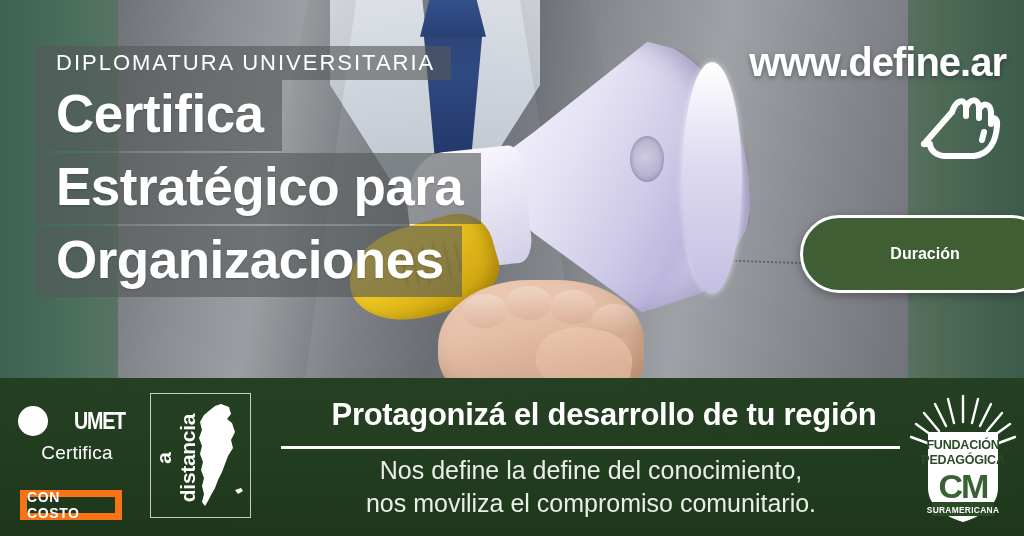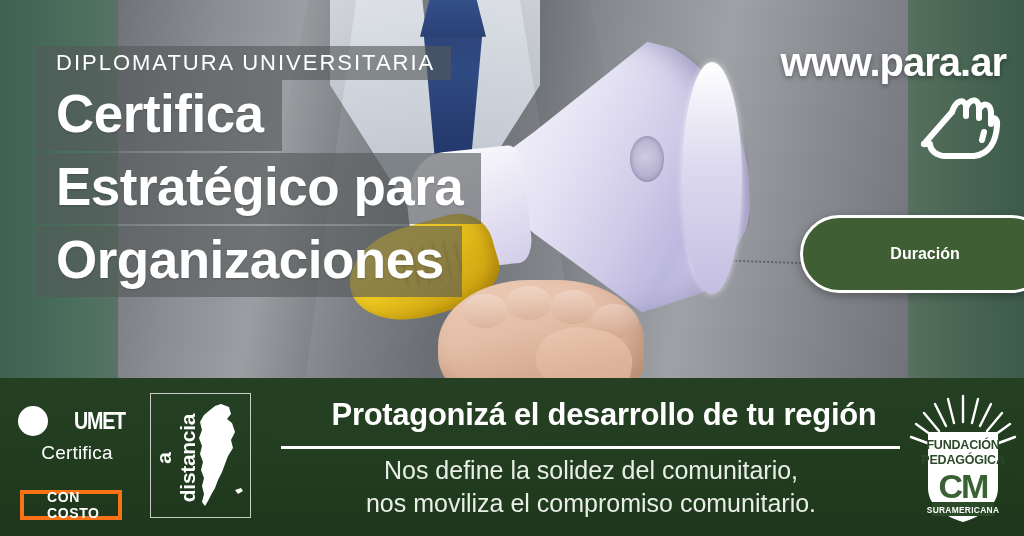--- a/index.html
+++ b/index.html
@@ -189,23 +189,23 @@
   
   .umet{position:absolute;left:18px;top:404px;width:118px;text-align:center;color:#fff;}
   .umet-mark{display:flex;align-items:center;justify-content:space-between;height:34px;}
   .umet-dot{width:30px;height:30px;border-radius:50%;background:#ffffff;margin-right:-3px;}
   .umet-text{font-weight:700;font-size:24px;letter-spacing:-1.5px;
              font-family:"Liberation Sans Narrow","Liberation Sans",sans-serif;
              transform:scaleX(.82);transform-origin:left center;}
   .umet-cert{font-size:19px;font-weight:400;margin-top:4px;letter-spacing:.2px;}
   .con-costo{
     position:absolute;left:20px;top:490px;width:102px;height:30px;
-    border:4px solid #f97316;color:#ffffff;
+    border:7px solid #f97316;color:#ffffff;
     display:flex;align-items:center;justify-content:center;
-    font-weight:700;font-size:14px;letter-spacing:.6px;padding-left:23px;
+    font-weight:700;font-size:14px;letter-spacing:.6px;
   }
 
   
   .distancia{
     position:absolute;left:150px;top:393px;width:101px;height:125px;
     border:1px solid rgba(255,255,255,.75);
   }
   .distancia-label{
     position:absolute;left:-27px;top:40px;width:104px;
     transform:rotate(-90deg);
@@ -250,42 +250,42 @@
   <div class="eyebrow-wrap">
     <div class="band eyebrow">DIPLOMATURA UNIVERSITARIA</div>
   </div>
 
   <div class="title-wrap">
     <span class="title-line">Certifica</span>
     <span class="title-line">Estratégico para</span>
     <span class="title-line">Organizaciones</span>
   </div>
 
-  <div class="url">www.para.ar</div>
+  <div class="url">www.define.ar</div>
   <div class="cursor-icon">
     <svg viewBox="0 0 90 78" width="90" height="78" fill="none" stroke="#ffffff" stroke-width="6" stroke-linecap="round" stroke-linejoin="round">
       <path d="M12 56 L40 24"></path>
       <path d="M40 24 C44 12, 52 10, 54 18 L54 28"></path>
       <path d="M54 20 C58 10, 66 10, 67 19 L67 30"></path>
       <path d="M67 22 C71 14, 78 15, 79 24 L79 36"></path>
       <path d="M79 32 C82 28, 86 31, 85 38 C84 52, 78 66, 62 68 L34 68 C24 68, 18 62, 18 56 L12 56"></path>
       <path d="M72 44 L70 52"></path>
     </svg>
   </div>
 
   <div class="duration">
     <span>Duración</span>
   </div>
 
   <div class="bottom"></div>
 
   <div class="tagline">Protagonizá el desarrollo de tu región</div>
   <div class="rule"></div>
   <div class="sub">
-    <div>Nos define la solidez del comunitario,</div>
+    <div>Nos define la define del conocimiento,</div>
     <div>nos moviliza el compromiso comunitario.</div>
   </div>
 
   <div class="umet">
     <div class="umet-mark">
       <div class="umet-dot"></div>
       <div class="umet-text">UMET</div>
     </div>
     <div class="umet-cert">Certifica</div>
   </div>

